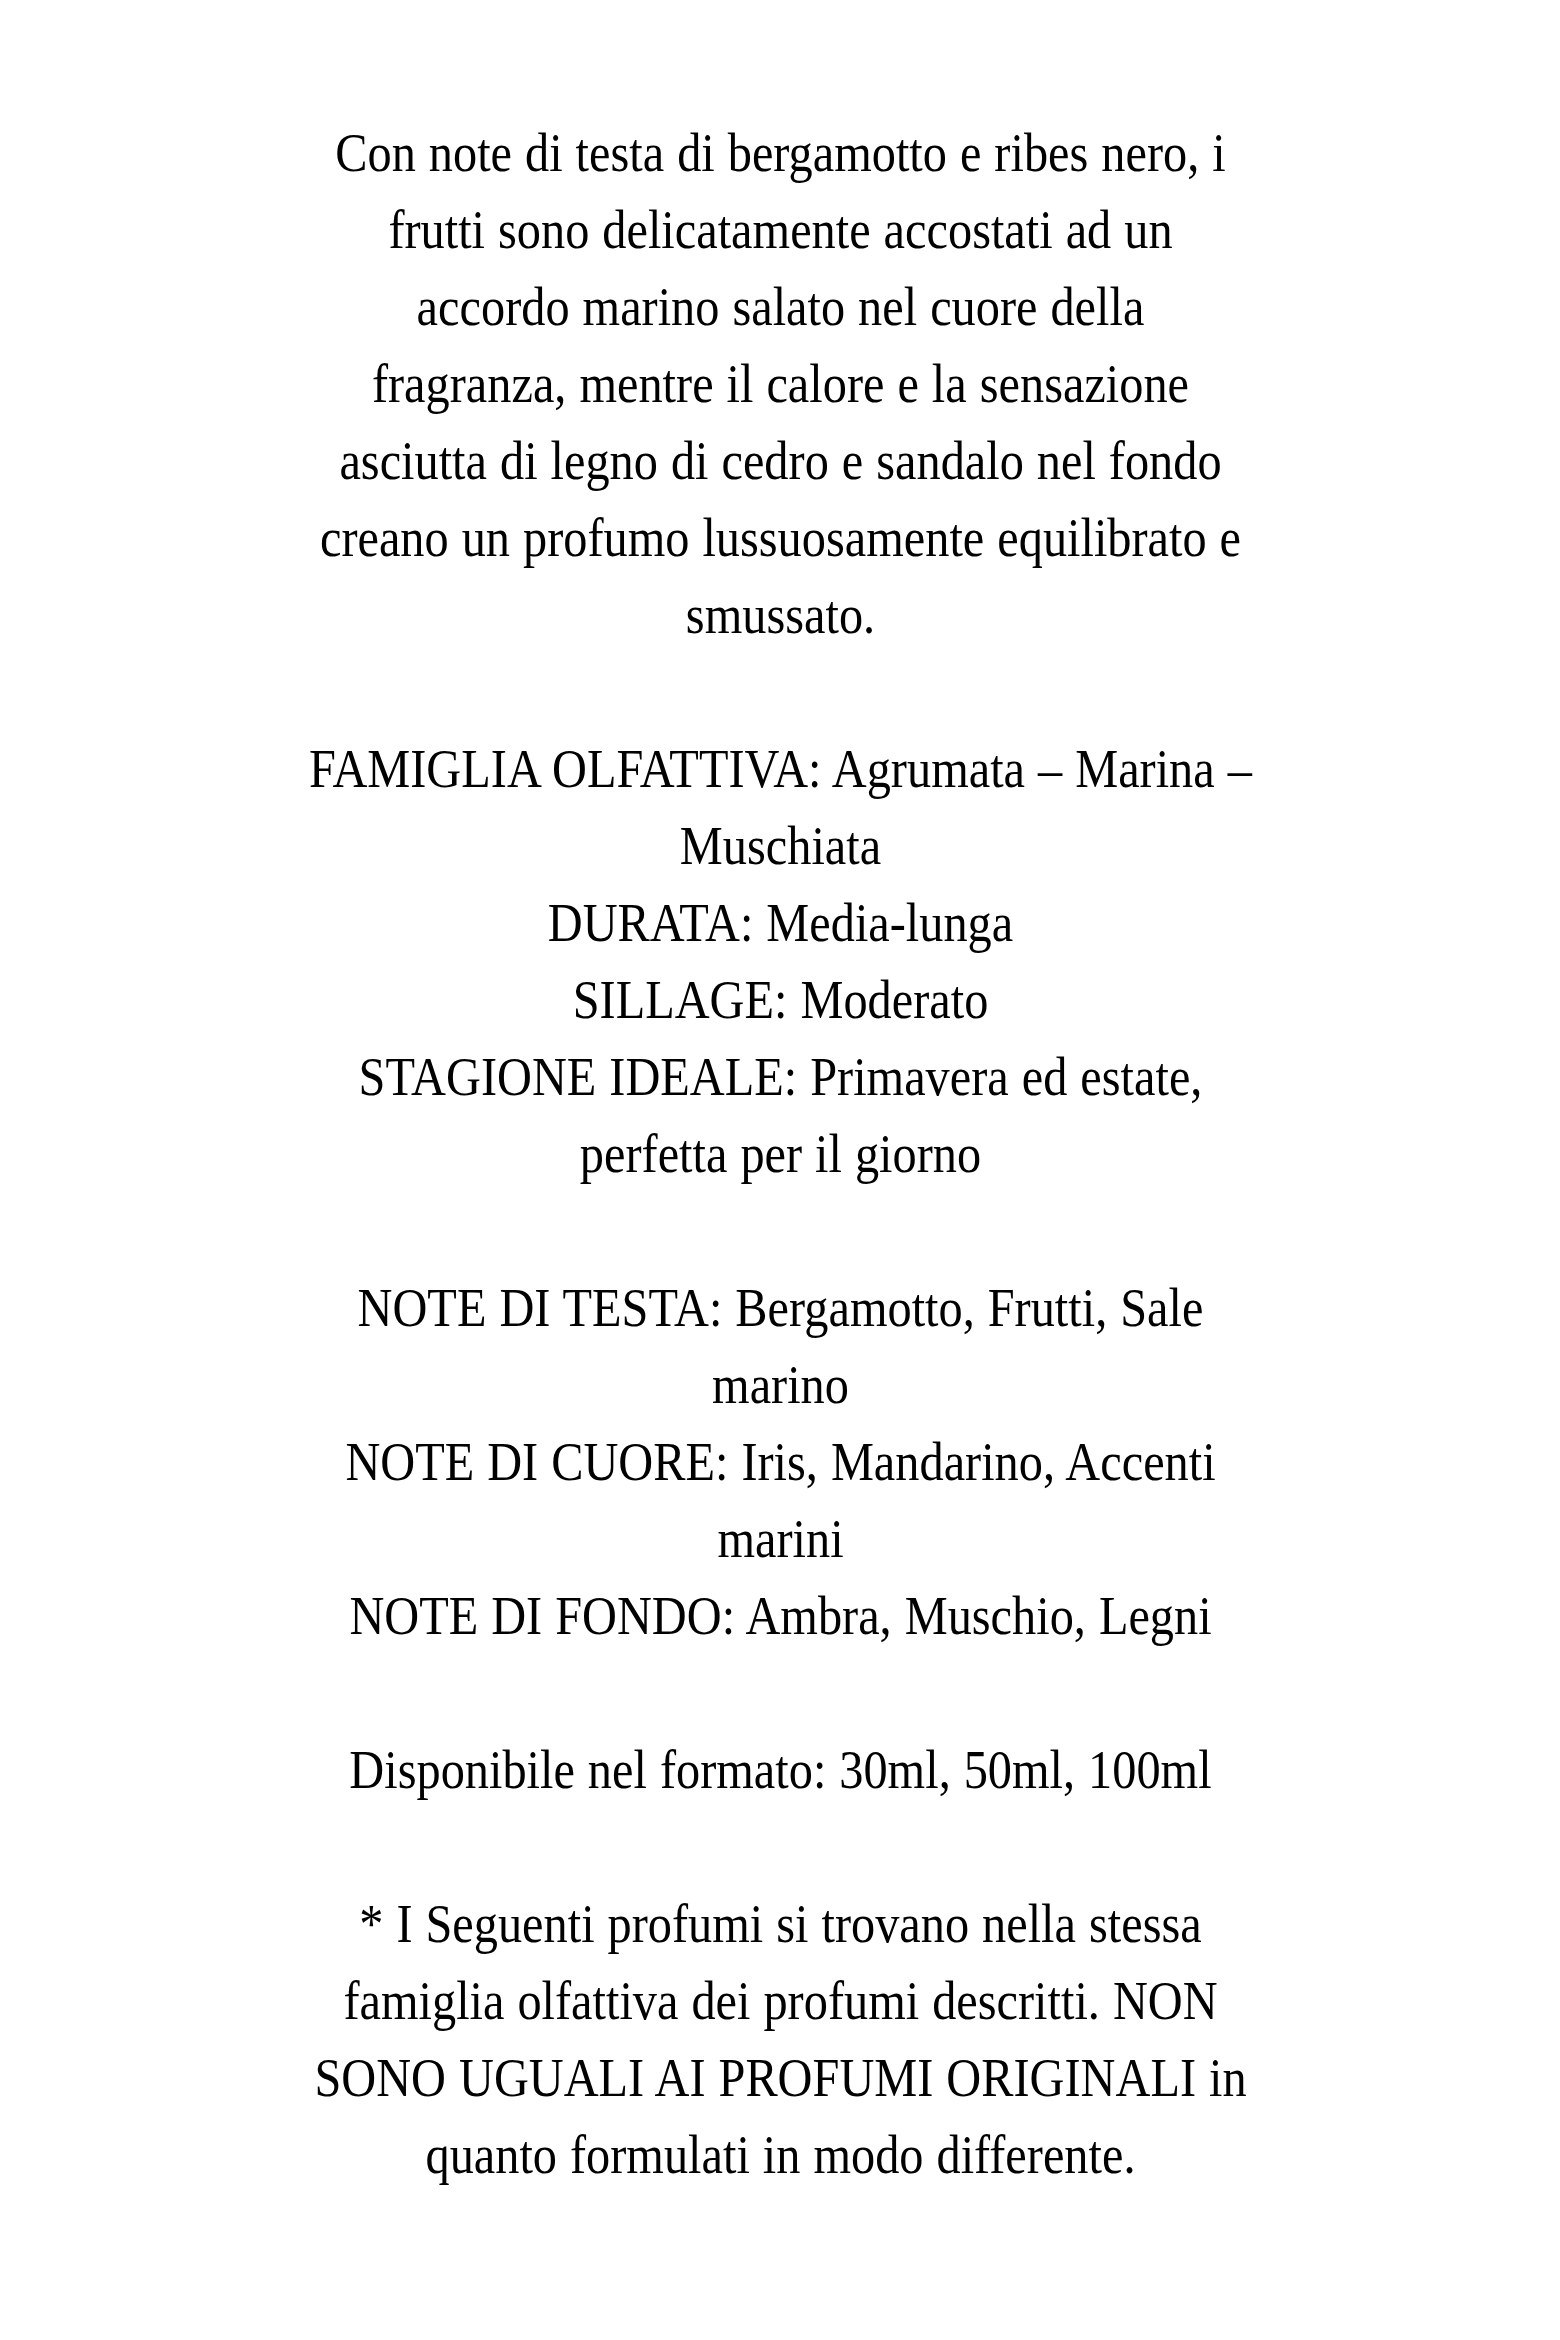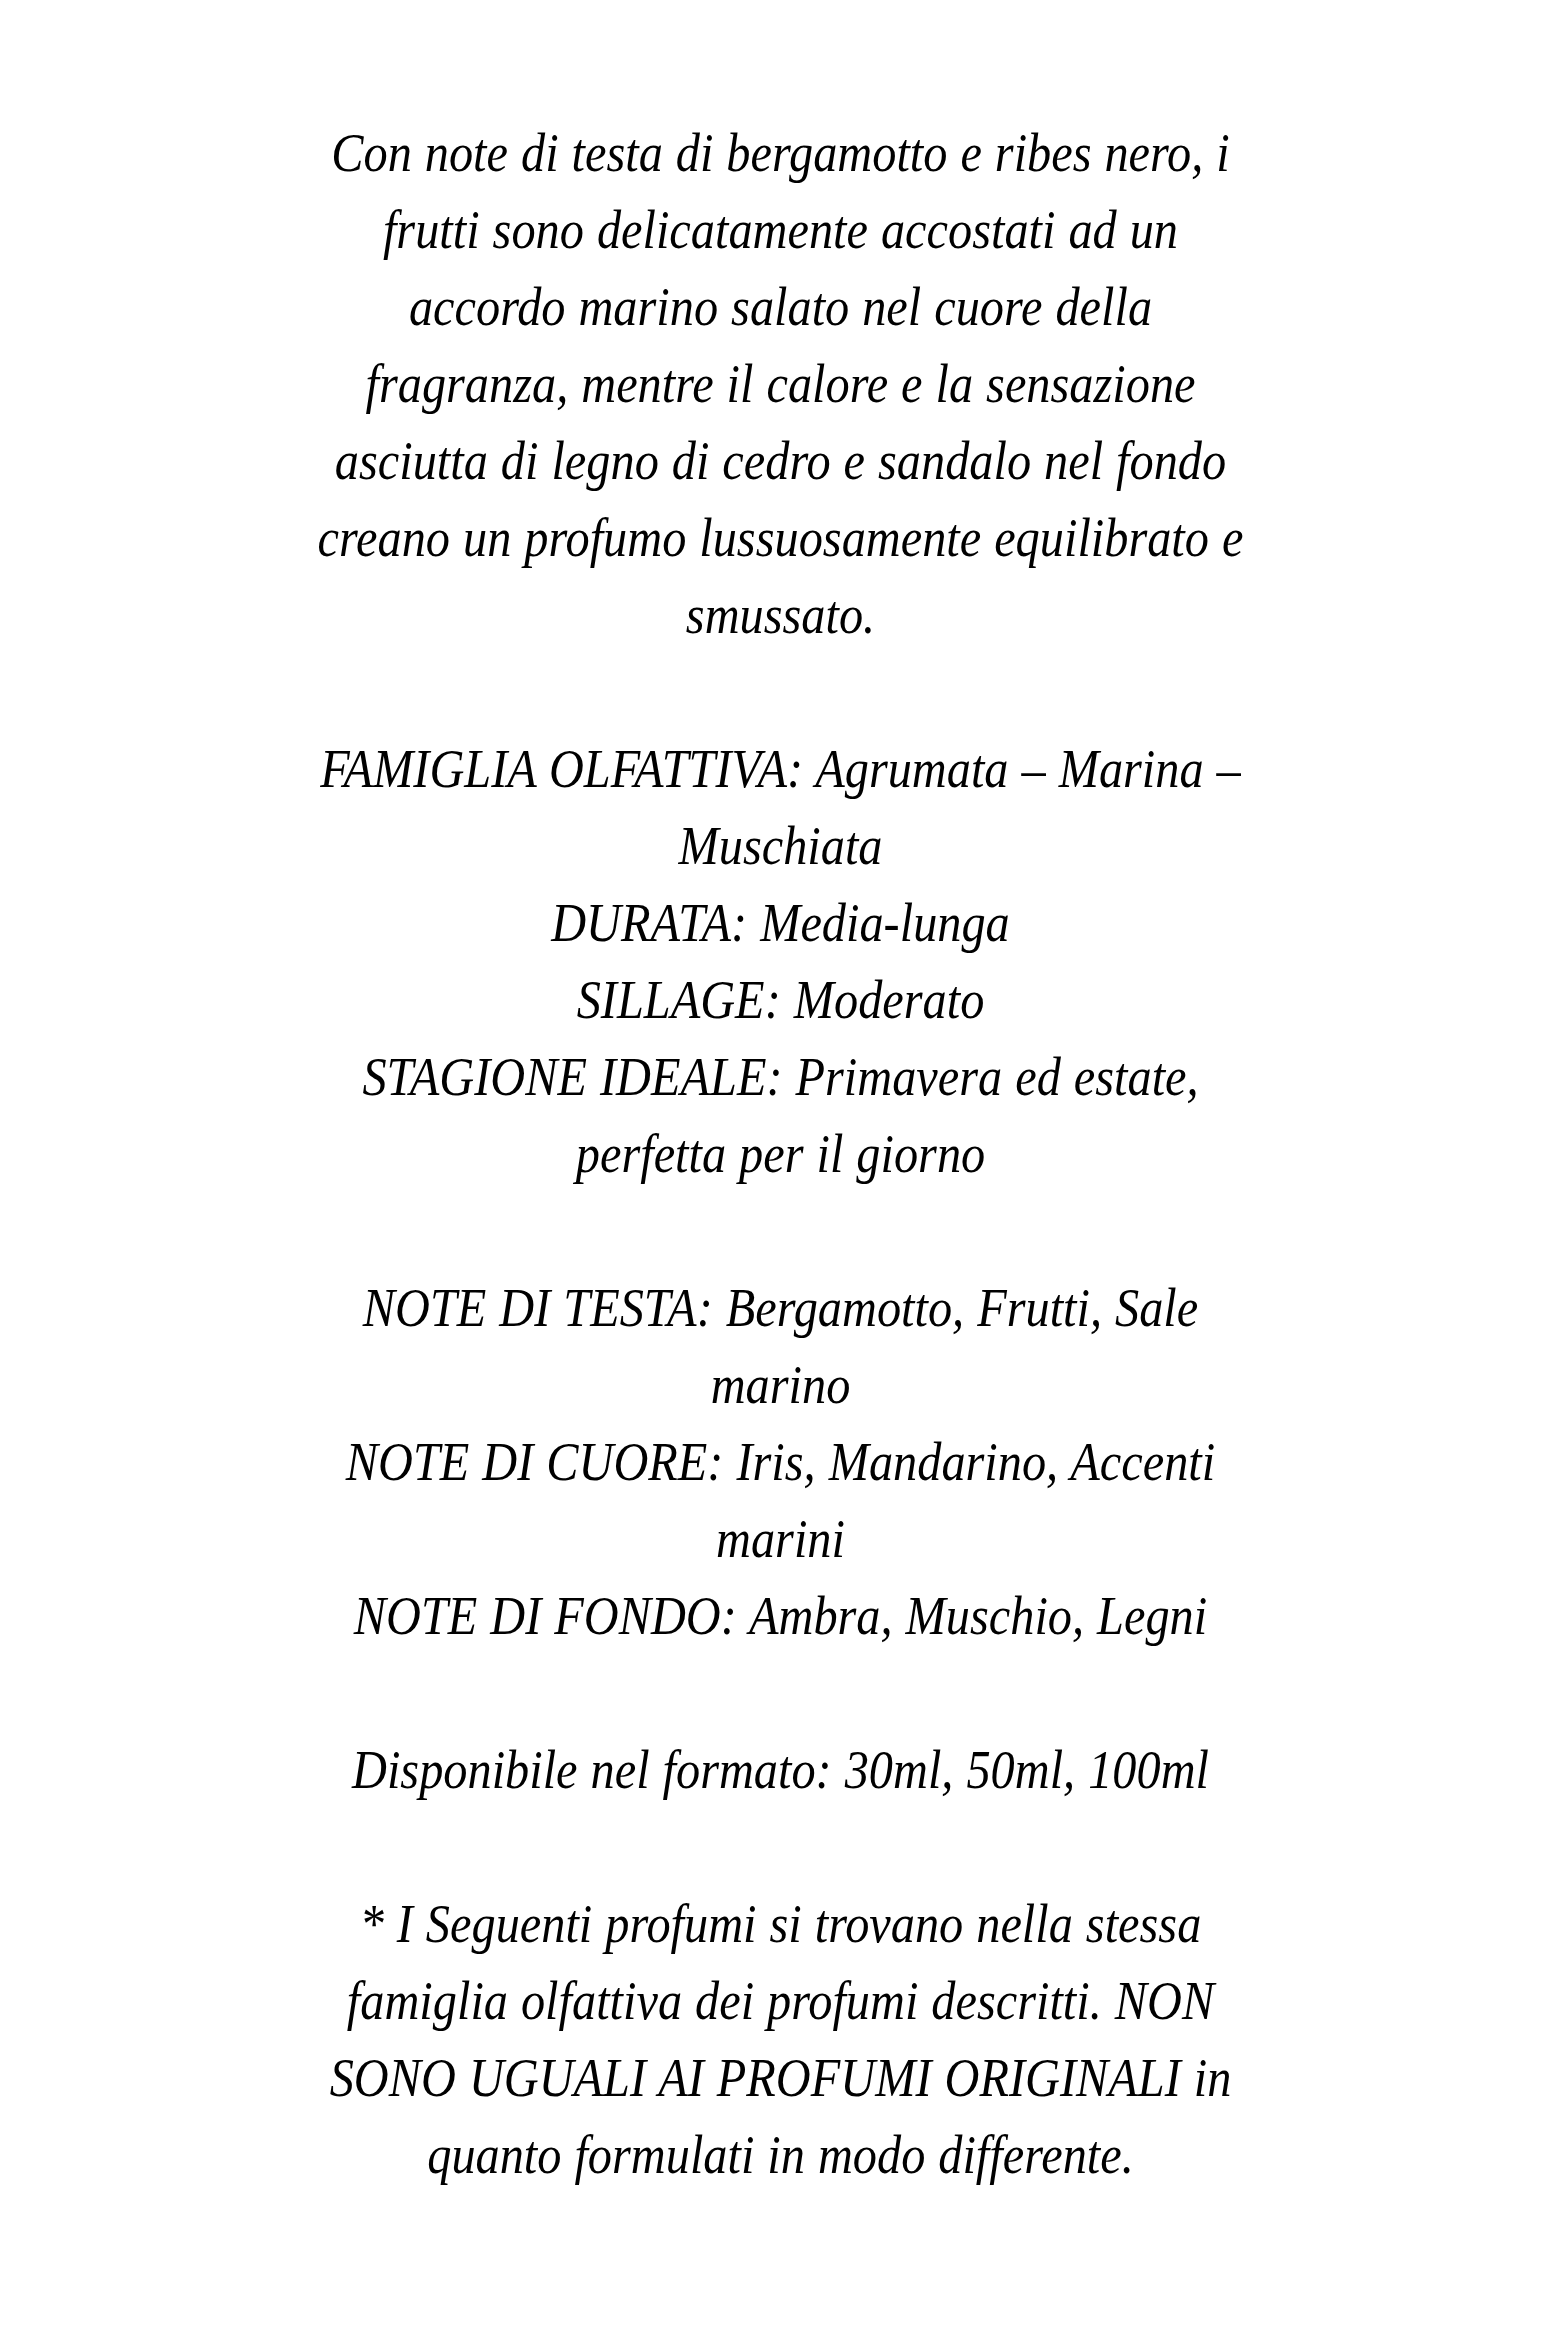--- a/index.html
+++ b/index.html
@@ -17,21 +17,20 @@
     -webkit-font-smoothing: antialiased;
   }
 
   .page {
     box-sizing: border-box;
     width: 1560px;
     height: 2341px;
     background: #ffffff;
     padding: 115px 127px 16px 127px;
     display: block;
-    font-style: italic;
   }
 
   .doc-body {
     width: 1307px;
     margin: 0 auto;
     text-align: center;
   }
 
   
   .para {

